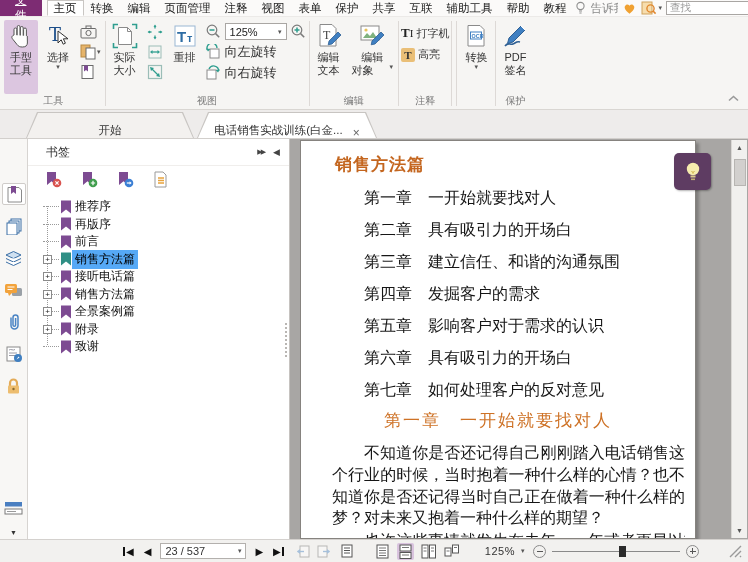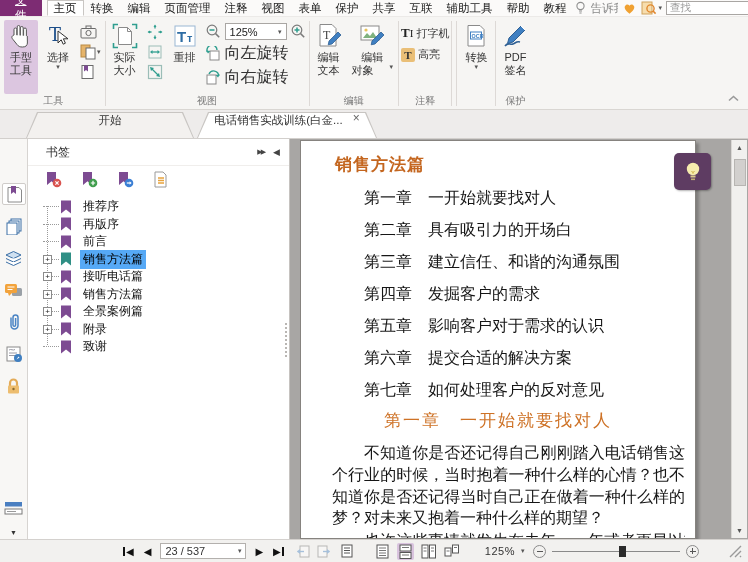--- a/index.html
+++ b/index.html
@@ -28,34 +28,34 @@
 .bigbtn{min-width:34px;padding:1px 3px 0;display:flex;flex-direction:column;align-items:center;font-size:11px;color:#333;border-radius:2px}
 .bigbtn .bicon{height:30px;display:flex;align-items:center;justify-content:center}
 .bigbtn .blbl{line-height:13px;white-space:nowrap}
 .bigbtn.sel{background:#dcc6e0}
 .smallcol{display:flex;flex-direction:column;gap:2px;padding-top:3px}
 .sbtn{height:18px;display:flex;align-items:center;gap:1px;padding:0 2px}
 .zcol{display:flex;flex-direction:column;gap:3px;padding-top:3px}
 .zrow{display:flex;align-items:center;gap:3px}
 .combo{width:62px;height:17px;background:#fff;border:1px solid #abb;border-color:#a9a6a3;display:flex;align-items:center;padding:0 4px;font-size:11px;color:#222}
 .combo .caret{margin-left:auto}
-.rot{font-size:16px;color:#333;gap:4px}
+.rot{font-size:13px;color:#333;gap:4px}
 .anncol{display:flex;flex-direction:column;gap:4px;padding-top:4px}
 .annrow{display:flex;align-items:flex-end;gap:3px;font-size:11px;color:#333;height:17px}
 .tw-icon{font-family:"Liberation Serif","DejaVu Serif",serif;font-weight:bold;font-size:13px;color:#222}
 .ibeam{font-weight:normal;font-size:11px}
 .hl-icon{width:14px;height:14px;background:#eabf77;border-radius:2px;color:#333;font-family:"Liberation Serif",serif;font-weight:bold;font-size:11px;display:flex;align-items:center;justify-content:center}
 .rib-collapse{position:absolute;right:9px;bottom:7px}
 
 
 .doctabs{height:29px;background:#eeeceb;display:flex;align-items:flex-end;padding-left:26px;border-bottom:1px solid #d2cfcc}
 .dtab{height:26px;position:relative;margin-right:3px}
 .dtab i,.dtab b{position:absolute;clip-path:polygon(11px 0,calc(100% - 11px) 0,100% 100%,0 100%)}
 .dtab b{inset:0;background:#c8c5c2}
-.dtab i{inset:1px 1px 0 1px;background:#f3f1ef;display:flex;align-items:flex-start;justify-content:center;gap:10px;font-style:normal;font-weight:normal;font-size:11.5px;color:#333}
+.dtab i{inset:1px 1px 0 1px;background:#f3f1ef;display:flex;align-items:flex-end;justify-content:center;gap:10px;font-style:normal;font-weight:normal;font-size:11.5px;color:#333}
 .dtab.active i{background:#fff}
 .dclose{color:#666;font-size:12px;line-height:10px}
 
 
 .main{display:flex;height:400px}
 .iconstrip{width:28px;background:#f8f7f5;border-right:1px solid #d7d4d1;display:flex;flex-direction:column;align-items:center;padding-top:44px;gap:10px}
 .strip-it{width:24px;height:22px;display:flex;align-items:center;justify-content:center}
 .strip-it.on{background:#fff;border:1px solid #cfccc9;border-radius:2px}
 .strip-sp{flex:1}
 .strip-more{font-size:7px;color:#333;padding-bottom:3px}
@@ -66,21 +66,21 @@
 .dd2{font-size:7px;letter-spacing:-2px}
 .dd1{font-size:9px}
 .ptools{height:28px;display:flex;align-items:center;gap:19px;padding-left:17px;border-top:1px solid #f0eeec}
 .tree{flex:1;position:relative;padding-top:5px}
 .tree:before{content:"";position:absolute;left:19px;top:13px;height:139px;border-left:1px dotted #9a9a9a}
 .trow{height:17.5px;display:flex;align-items:center;font-size:12px;color:#111;position:relative}
 .texp{width:9px;height:9px;border:1px solid #8b8b8b;background:#fff;margin-left:15px;z-index:1;font-size:8px;line-height:7px;text-align:center;color:#222}
 .tstub{width:7px;border-top:1px dotted #9a9a9a}
 .tstub.long{width:16px;margin-left:15px}
 .tbm{margin:0 0 0 1px}
-.tlabel{margin-left:8px;padding:1px 3px;white-space:nowrap}
+.tlabel{margin-left:0;padding:1px 3px;white-space:nowrap}
 .trow.selected .tlabel{background:#56a9f6;color:#000}
 .panel:after{content:"";position:absolute;right:2px;top:46%;height:34px;border-right:2px dotted #b9b6b3}
 
 
 .docarea{flex:1;position:relative;background:#a8a6a4;overflow:hidden}
 .page{position:absolute;left:10px;top:1px;width:396px;height:399px;background:#fff;border:1px solid #86837f;box-shadow:3px 3px 3px rgba(0,0,0,.25);overflow:hidden;font-family:"DejaVu Serif","Liberation Serif",serif;color:#161616}
 .sec-title{margin:12px 0 0 34px;font-size:17px;font-weight:bold;color:#c4661f;letter-spacing:1px}
 .chapters{margin:6px 0 0 63px}
 .chapline{font-size:16px;line-height:32px;white-space:nowrap}
 .chap-head{margin-top:2px;line-height:24px;text-align:center;font-size:17px;color:#ce7226;letter-spacing:2px}
@@ -614,21 +614,21 @@
 
     <div class="docarea">
       <div class="page">
         <div class="sec-title">销售方法篇</div>
         <div class="chapters">
           <div class="chapline">第一章　一开始就要找对人</div>
           <div class="chapline">第二章　具有吸引力的开场白</div>
           <div class="chapline">第三章　建立信任、和谐的沟通氛围</div>
           <div class="chapline">第四章　发掘客户的需求</div>
           <div class="chapline">第五章　影响客户对于需求的认识</div>
-          <div class="chapline">第六章　提交合适的解决方案</div>
+          <div class="chapline">第六章　具有吸引力的开场白</div>
           <div class="chapline">第七章　如何处理客户的反对意见</div>
         </div>
         <div class="chap-head">第一章　一开始就要找对人</div>
         <div class="para">不知道你是否还记得自己刚刚踏入电话销售这个行业的时候，当时抱着一种什么样的心情？也不知道你是否还记得当时自己正在做着一种什么样的梦？对未来又抱着一种什么样的期望？</div>
         <div class="para2">也许这些事情就发生在去年、一年或者更早以前</div>
       </div>
       <div class="bulb-btn">
         <svg width="18" height="22" viewBox="0 0 18 22">
             <circle cx="9" cy="8" r="6.2" fill="#f6ecae"></circle>
             <path d="M6.5 14.5h5v2h-5z" fill="#d9c98c"></path>

